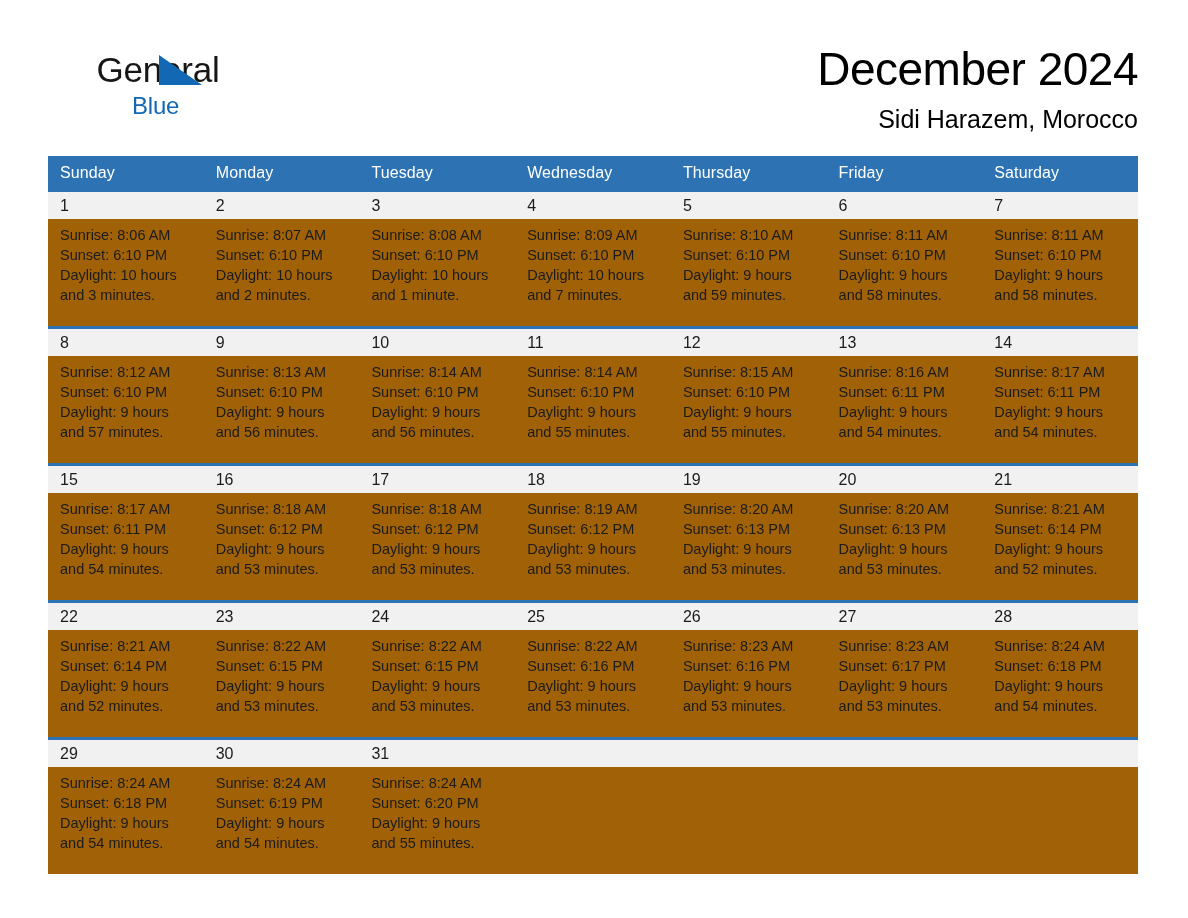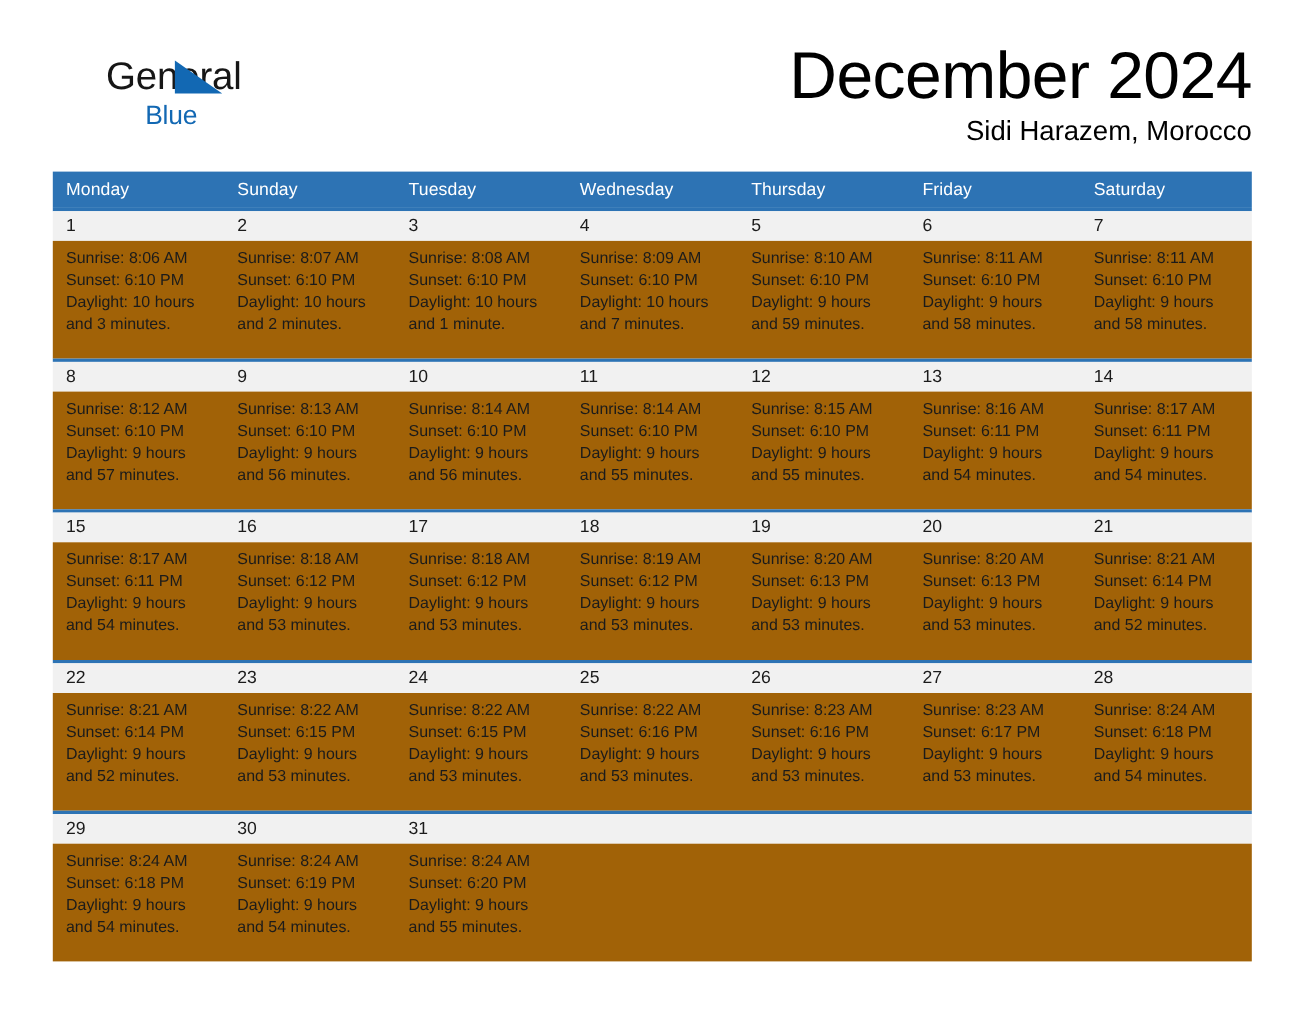--- a/index.html
+++ b/index.html
@@ -73,21 +73,21 @@
     letter-spacing: -0.2px;
   }
 
   .titles {
     position: absolute;
     right: 0;
     top: 0;
     text-align: right;
   }
   .cal-title {
-    font-size: 60px;
+    font-size: 46px;
     line-height: 54px;
     font-weight: 400;
     color: #000000;
     letter-spacing: -0.5px;
     white-space: nowrap;
   }
   .cal-subtitle {
     margin-top: 8px;
     font-size: 25px;
     line-height: 30px;
@@ -186,22 +186,22 @@
     <div class="titles">
       <div class="cal-title">December 2024</div>
       <div class="cal-subtitle">Sidi Harazem, Morocco</div>
     </div>
 
   </div>
 
   <div class="calendar">
 
     <div class="weekday-row">
+      <div class="weekday">Sunday</div>
       <div class="weekday">Monday</div>
-      <div class="weekday">Sunday</div>
       <div class="weekday">Tuesday</div>
       <div class="weekday">Wednesday</div>
       <div class="weekday">Thursday</div>
       <div class="weekday">Friday</div>
       <div class="weekday">Saturday</div>
     </div>
 
     <div class="week">
       <div class="week-rule"></div>
       <div class="daynum-band">

